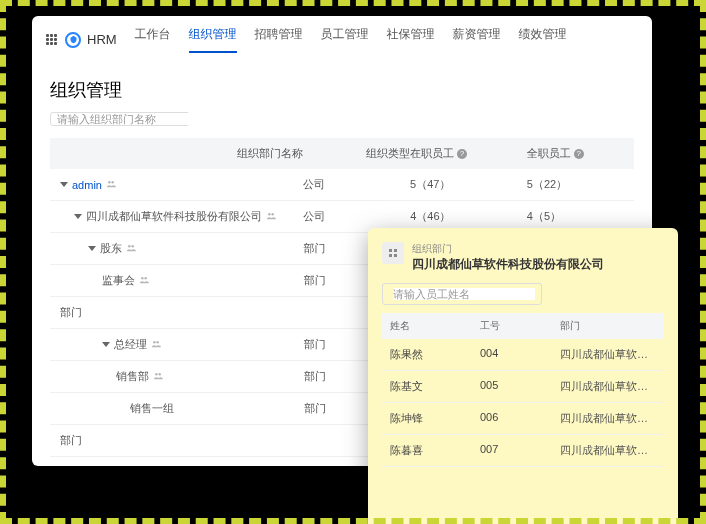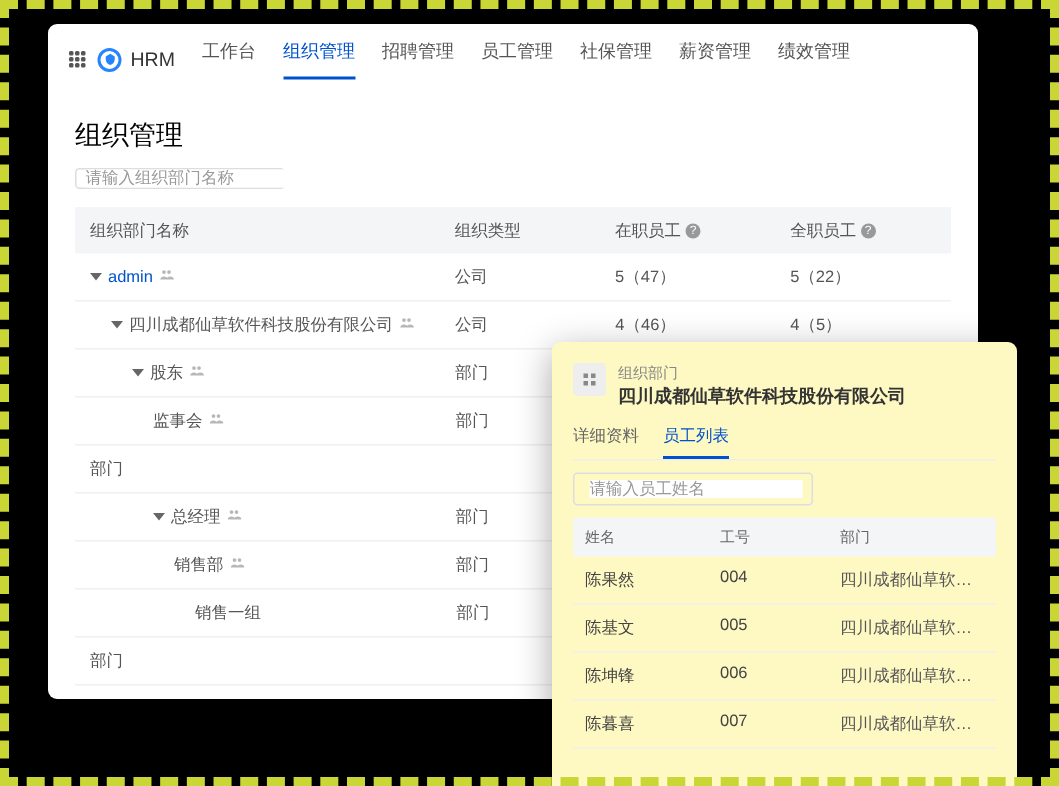--- a/index.html
+++ b/index.html
@@ -14,21 +14,21 @@
 .app-name { font-size: 13px; color: #333; margin-right: 18px; }
 .nav { display: flex; gap: 18px; }
 .nav-item { font-size: 12px; color: #555; padding-bottom: 8px; cursor: pointer; }
 .nav-item.active { color: #0052cc; border-bottom: 2px solid #0052cc; font-weight: 500; }
 .page-title { font-size: 18px; font-weight: 500; padding: 14px 18px 10px; }
 .search-box { margin: 0 18px 12px; display: flex; align-items: center; border: 1px solid #ddd; border-radius: 3px; width: 140px; padding: 0 6px; }
 .search-box input { border: none; outline: none; font-size: 11px; flex: 1; color: #999; }
 .search-box input::placeholder { color: #999; }
 .search-icon { width: 12px; height: 12px; }
 .table { margin: 0 18px; }
-.thead { display: flex; background: #f4f5f7; padding: 8px 10px; font-size: 11px; color: #555; font-weight: 500; }
+.thead { display: flex; background: #f4f5f7; padding: 8px 10px; font-size: 11px; color: #555; font-weight: 500; text-align: right; }
 .col-name { width: 250px; }
 .col-type { width: 110px; }
 .col-active { width: 120px; display: flex; align-items: center; gap: 3px; }
 .col-full { width: 100px; display: flex; align-items: center; gap: 3px; }
 .help-icon { width: 10px; height: 10px; border-radius: 50%; background: #999; color: #fff; display: inline-flex; align-items: center; justify-content: center; font-size: 8px; }
 .tbody .row { display: flex; padding: 8px 10px; border-bottom: 1px solid #f0f0f0; font-size: 11px; color: #555; }
 .tree-cell { display: flex; align-items: center; gap: 4px; }
 .caret { width: 0; height: 0; border-left: 4px solid transparent; border-right: 4px solid transparent; border-top: 5px solid #666; display: inline-block; }
 .link { color: #0052cc; }
 .people-icon { width: 10px; height: 10px; opacity: 0.6; }
@@ -223,24 +223,20 @@
           <rect x="14" y="4" width="6" height="6"></rect>
           <rect x="4" y="14" width="6" height="6"></rect>
           <rect x="14" y="14" width="6" height="6"></rect>
         </svg>
     </div>
     <div>
       <div class="panel-crumb">组织部门</div>
       <div class="panel-title">四川成都仙草软件科技股份有限公司</div>
     </div>
   </div>
-  <div class="panel-tabs" id="panel-tabs">
-      <div class="panel-tab">详细资料</div>
-      <div class="panel-tab active">员工列表</div>
-    </div>
   <div class="panel-search">
     <svg class="search-icon" viewBox="0 0 24 24" fill="none" stroke="#666" stroke-width="2" style="margin-right:4px">
         <circle cx="10" cy="10" r="6"></circle>
         <line x1="15" y1="15" x2="20" y2="20"></line>
       </svg>
     <input placeholder="请输入员工姓名" style="">
   </div>
   <div class="panel-thead">
     <div class="pcol-name">姓名</div>
     <div class="pcol-id">工号</div>

